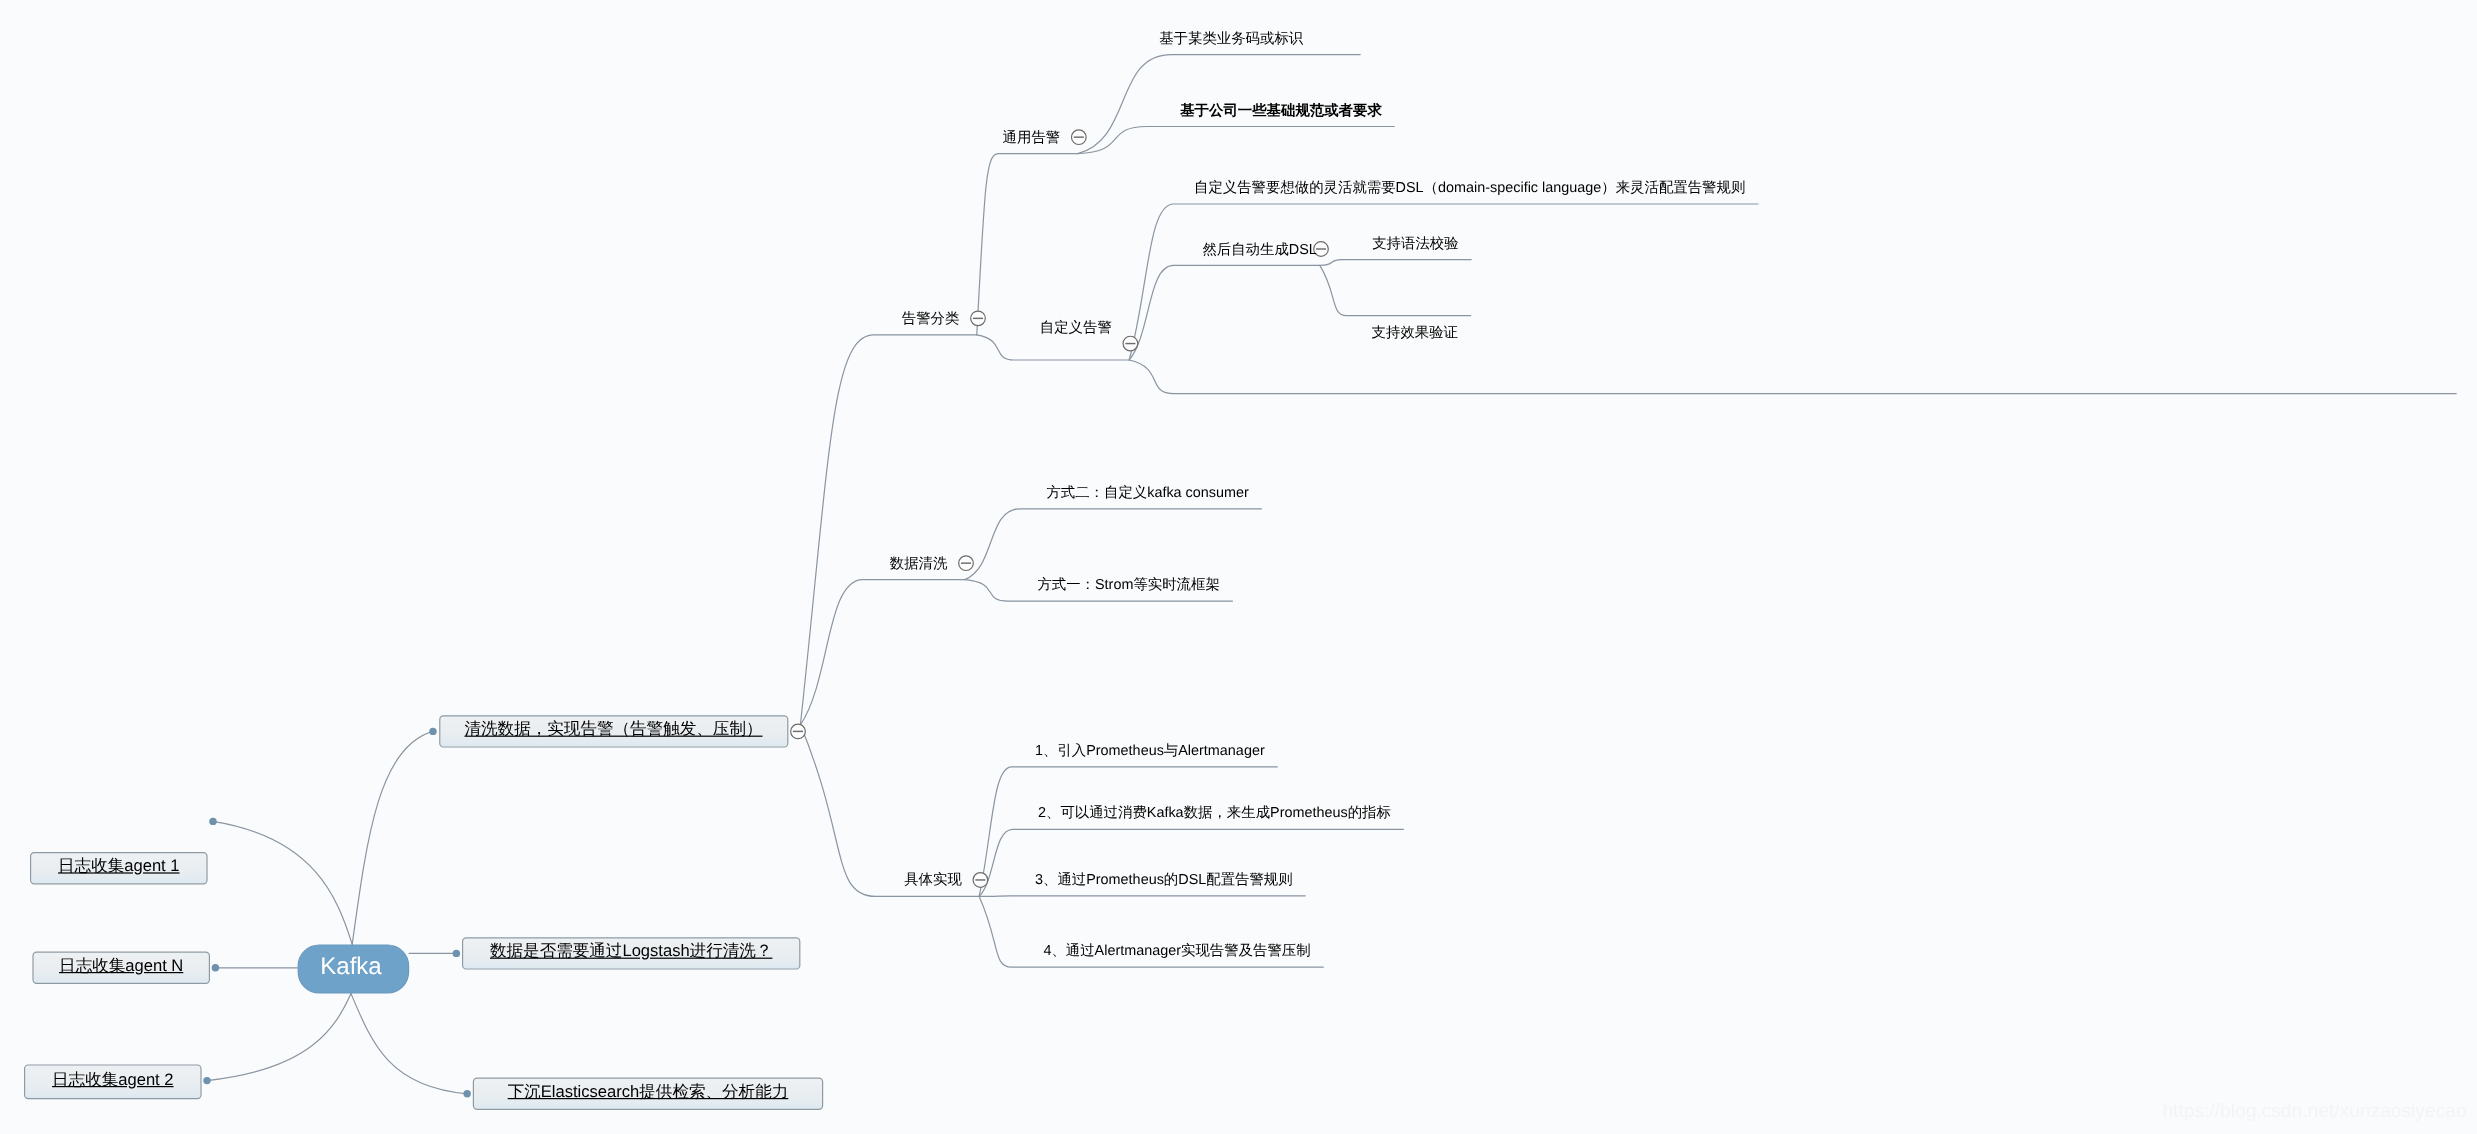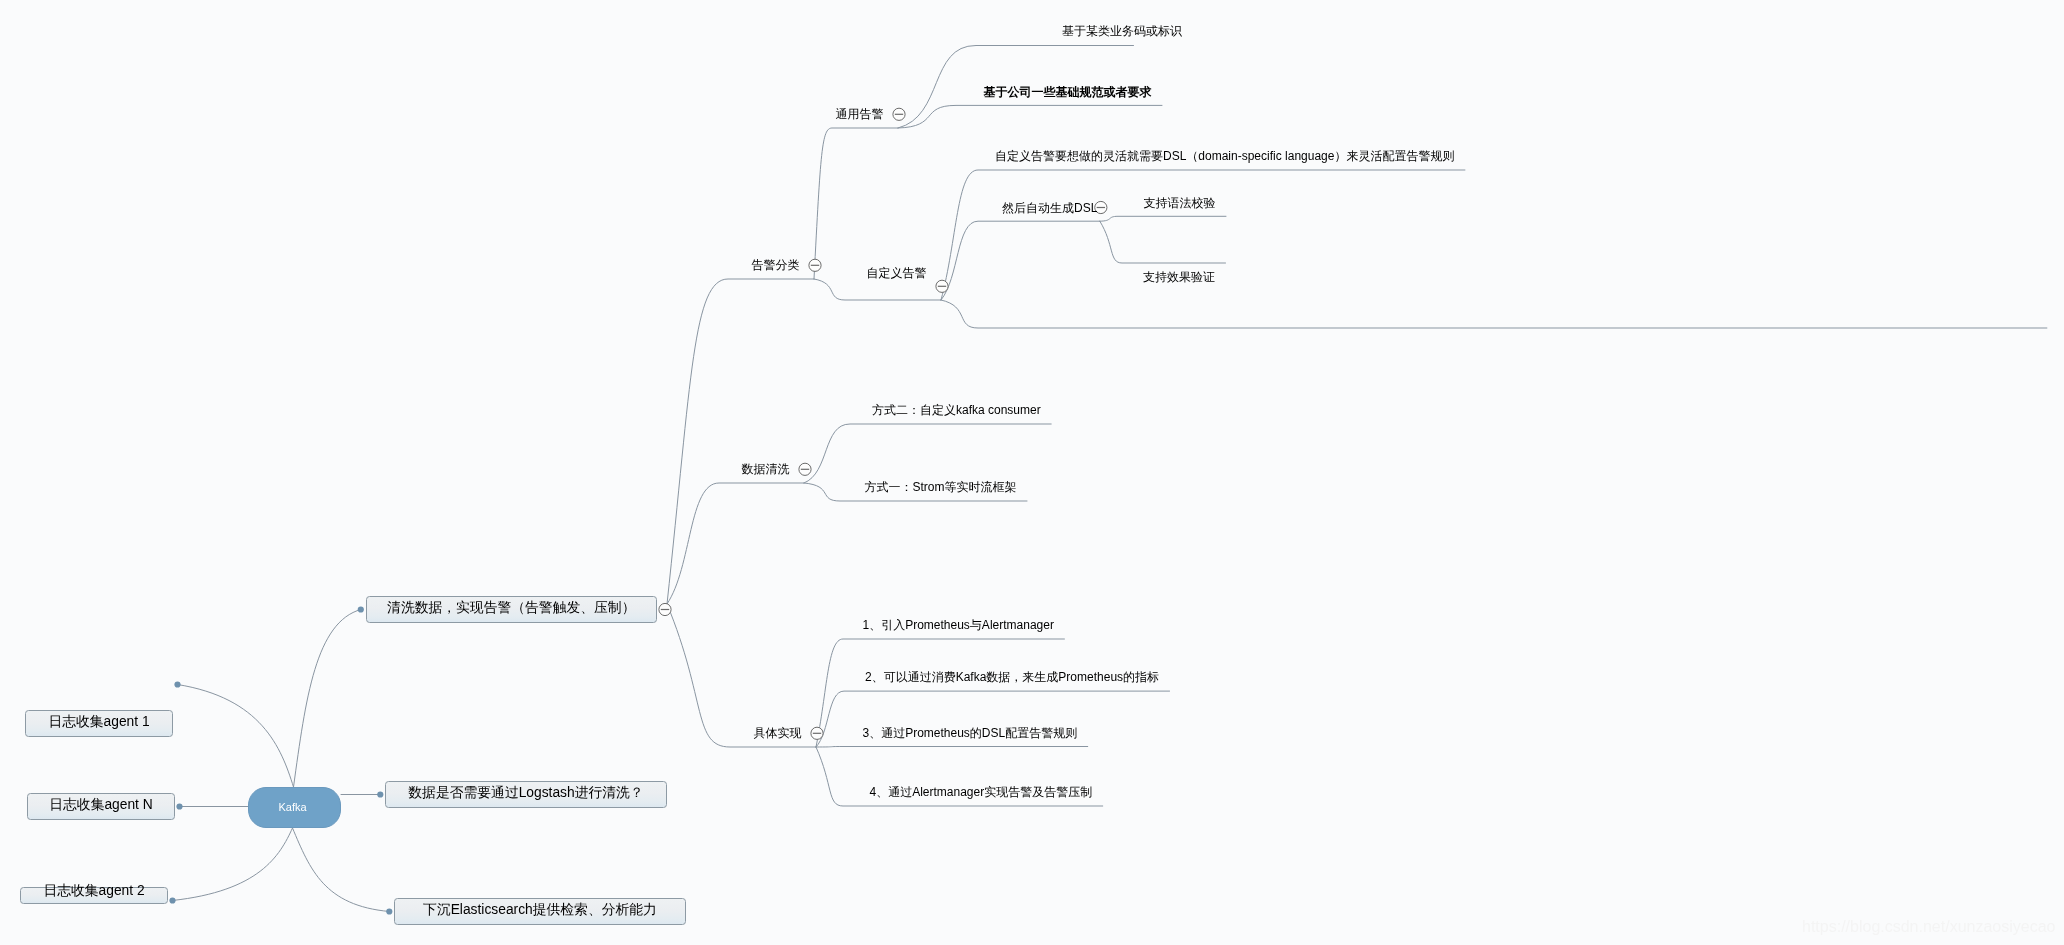--- a/index.html
+++ b/index.html
@@ -6,24 +6,24 @@
   html,body{margin:0;padding:0;}
   body{width:2064px;height:945px;background:#fafbfc;overflow:hidden;
        font-family:"Liberation Sans",sans-serif;}
   #canvas{position:relative;width:2064px;height:945px;background:#fafbfc;}
   svg.links{position:absolute;left:0;top:0;width:2064px;height:945px;}
   #nodes{position:absolute;left:0;top:0;width:2064px;height:945px;}
   .node-box{position:absolute;box-sizing:border-box;border:1px solid #8d9aa4;
             border-radius:3.5px;
             background:linear-gradient(180deg,#eef1f3 0%,#ebeef1 45%,#e4ecf1 80%,#dde8f0 100%);
             display:flex;align-items:center;justify-content:center;padding-bottom:3px;
-            font-size:13.8px;color:#000;white-space:nowrap;}
+            font-size:13.8px;color:#000;white-space:nowrap;text-decoration:underline;}
   .root-box{position:absolute;box-sizing:border-box;border:1px solid #6a99be;
             border-radius:18px;background:#6fa2c8;display:flex;align-items:center;
-            justify-content:center;padding-bottom:2px;padding-right:4px;font-size:11px;color:#fff;white-space:nowrap;}
+            justify-content:center;padding-bottom:2px;padding-right:4px;font-size:20px;color:#fff;white-space:nowrap;}
   .txt-node{position:absolute;font-size:12px;color:#000;white-space:nowrap;
             line-height:1;}
   .watermark{position:absolute;font-size:16px;color:#f4f4f4;white-space:nowrap;}
 </style>
 </head>
 <body>
 
 <div id="canvas">
   <svg class="links" width="2064" height="945">
       <path d="M177.5 684.5 C261.25 697.93,281.09 747.03,293.5 787" fill="none" stroke="#8995a1" stroke-width="1" stroke-linecap="round"></path>
@@ -85,35 +85,35 @@
         <line x1="660.8" y1="609.5" x2="669.2" y2="609.5" stroke="#6b6b6b" stroke-width="1.2"></line>
       </g>
     </svg>
   <div id="nodes">
       <div class="node-box" style="left: 25px; top: 710px; width: 148px; height: 27px;">
         <span>日志收集agent 1</span>
       </div>
       <div class="node-box" style="left: 27px; top: 793px; width: 148px; height: 27px;">
         <span>日志收集agent N</span>
       </div>
-      <div class="node-box" style="left: 20px; top: 887px; width: 148px; height: 17px; align-items: flex-end;">
+      <div class="node-box" style="left: 20px; top: 887px; width: 148px; height: 29px;">
         <span>日志收集agent 2</span>
       </div>
       <div class="node-box" style="left: 365.5px; top: 596px; width: 291.5px; height: 27px;">
         <span>清洗数据，实现告警（告警触发、压制）</span>
       </div>
       <div class="node-box" style="left: 385px; top: 781px; width: 282px; height: 27px;">
         <span>数据是否需要通过Logstash进行清洗？</span>
       </div>
       <div class="node-box" style="left: 394px; top: 898px; width: 292px; height: 27px;">
         <span>下沉Elasticsearch提供检索、分析能力</span>
       </div>
       <div class="txt-node" style="left: 751.5px; top: 259.3px;">告警分类</div>
       <div class="txt-node" style="left: 835.5px; top: 108.3px;">通用告警</div>
-      <div class="txt-node" style="left: 1062px; top: 25.8px; font-family: Liberation Mono, monospace;">基于某类业务码或标识</div>
+      <div class="txt-node" style="left: 966px; top: 25.8px;">基于某类业务码或标识</div>
       <div class="txt-node" style="left: 983.5px; top: 85.7px; font-weight: bold;">基于公司一些基础规范或者要求</div>
       <div class="txt-node" style="left: 866.5px; top: 267px;">自定义告警</div>
       <div class="txt-node" style="left: 995px; top: 150.3px;">自定义告警要想做的灵活就需要DSL（domain-specific language）来灵活配置告警规则</div>
       <div class="txt-node" style="left: 1002px; top: 201.5px;">然后自动生成DSL</div>
       <div class="txt-node" style="left: 1143.5px; top: 196.6px;">支持语法校验</div>
       <div class="txt-node" style="left: 1143px; top: 243.3px; margin-top: 28px;">支持效果验证</div>
       <div class="txt-node" style="left: 741.5px; top: 463.3px;">数据清洗</div>
       <div class="txt-node" style="left: 872px; top: 404.3px;">方式二：自定义kafka consumer</div>
       <div class="txt-node" style="left: 864.5px; top: 481.3px;">方式一：Strom等实时流框架</div>
       <div class="txt-node" style="left: 753.5px; top: 727.3px;">具体实现</div>

